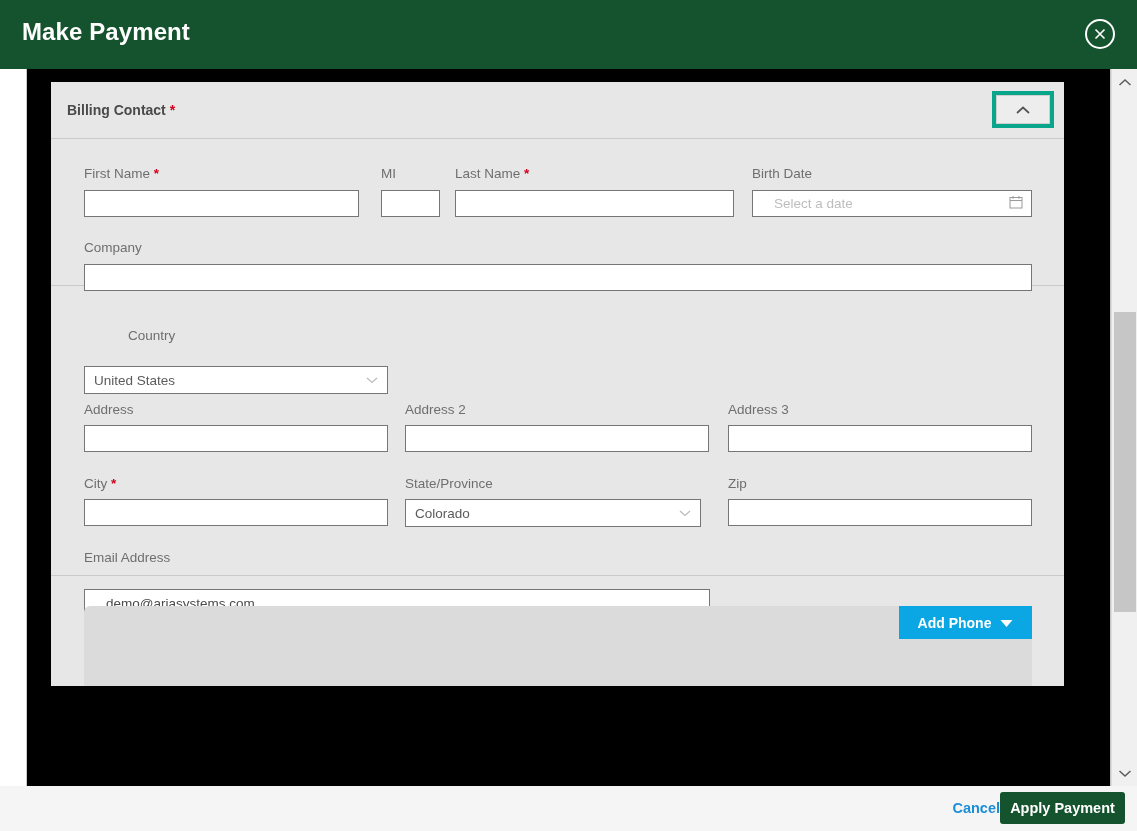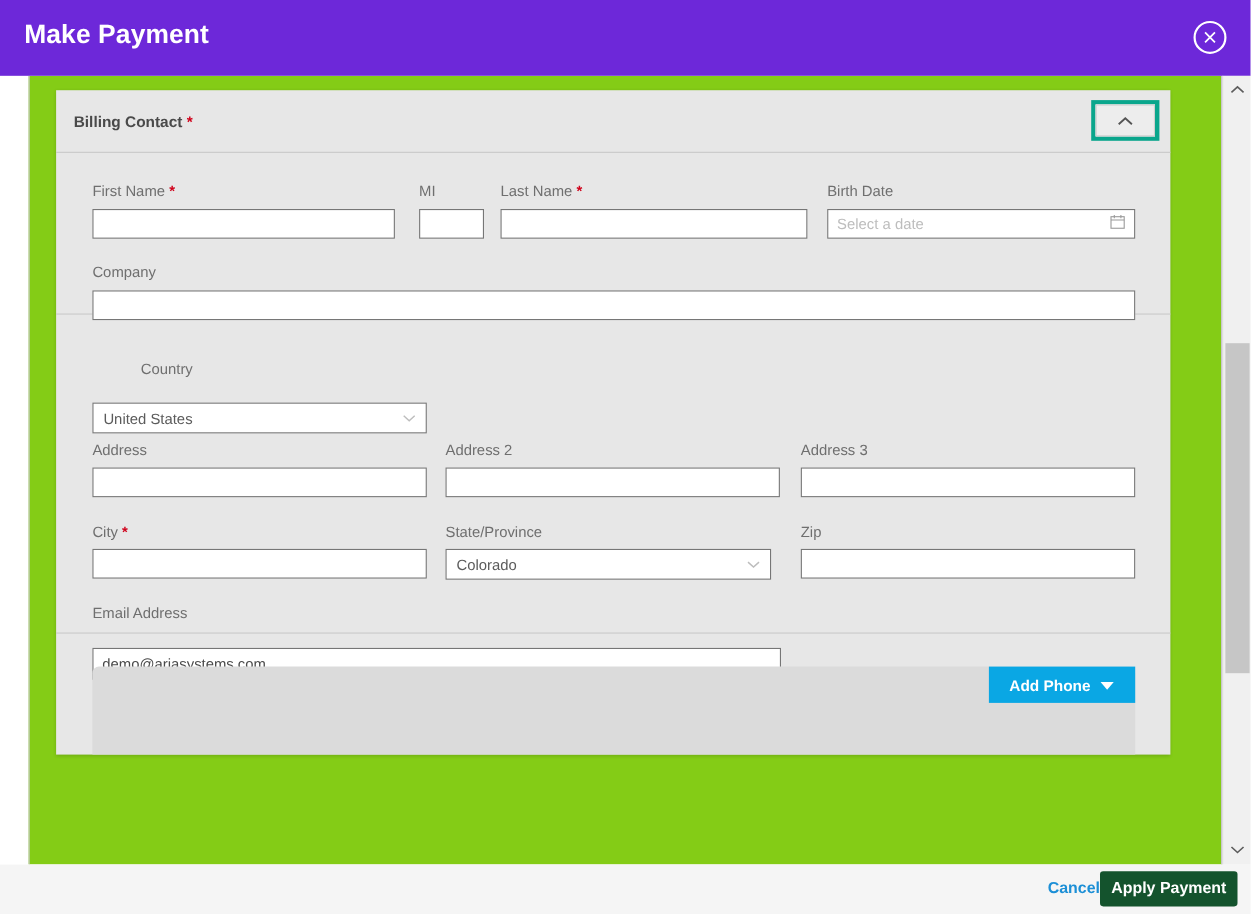--- a/index.html
+++ b/index.html
@@ -16,21 +16,21 @@
     width: 1137px;
     height: 831px;
     background: #ffffff;
   }
 
   
   .modal-header {
     position: absolute;
     left: 0; top: 0;
     width: 1137px; height: 69px;
-    background: #6d28d9;
+    background: #14532d;
   }
   .modal-title {
     position: absolute;
     left: 22px; top: 18px;
     font-size: 24px;
     font-weight: bold;
     color: #ffffff;
     letter-spacing: .1px;
   }
   .close-btn {
@@ -49,21 +49,21 @@
     left: 0; top: 69px;
     width: 1137px; height: 717px;
     background: #ffffff;
     overflow: hidden;
   }
   .body-inner {
     position: absolute;
     left: 26px; top: 0;
     width: 1085px;
     height: 717px;
-    background: #84cc16;
+    background: #000000;
     border-left: 1px solid #c8c8c8;
     border-right: 1px solid #c8c8c8;
     text-decoration: underline;
   }
 
   
   .panel {
     position: absolute;
     left: 24px;
     top: 13px;
@@ -116,21 +116,21 @@
     white-space: nowrap;
   }
   .inp {
     position: absolute;
     height: 27px;
     background: #ffffff;
     border: 1px solid #767676;
     font-family: "Liberation Sans", sans-serif;
     font-size: 13.5px;
     color: #4a4a4a;
-    padding: 0 8px;
+    padding: 0 21px;
     outline: none;
   }
   .inp::placeholder { color: #bdbdbd; }
 
   .sel {
     position: absolute;
     height: 28px;
     background: #ffffff;
     border: 1px solid #767676;
     font-size: 13.5px;

